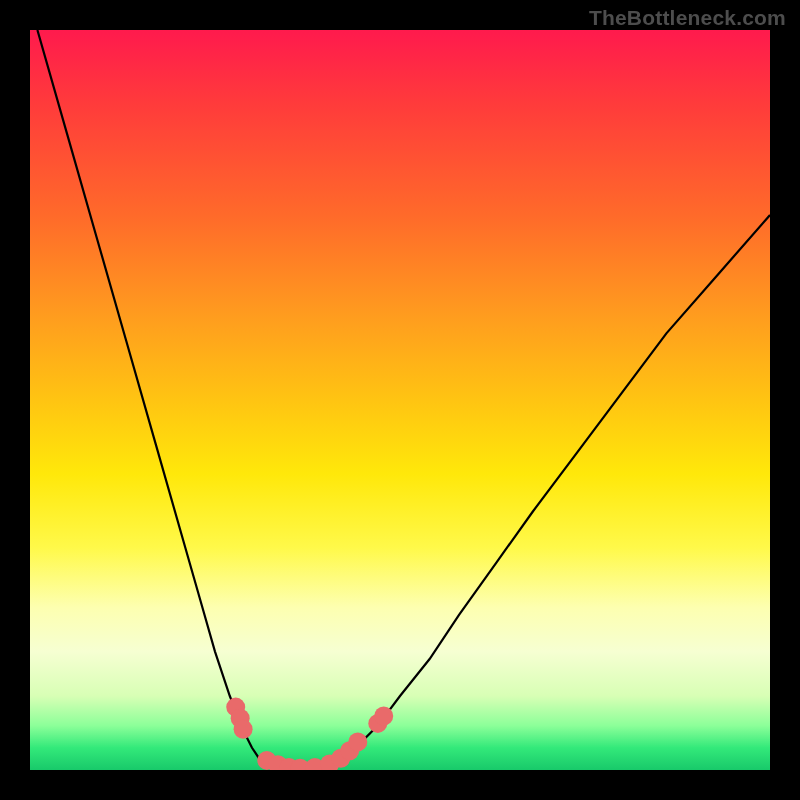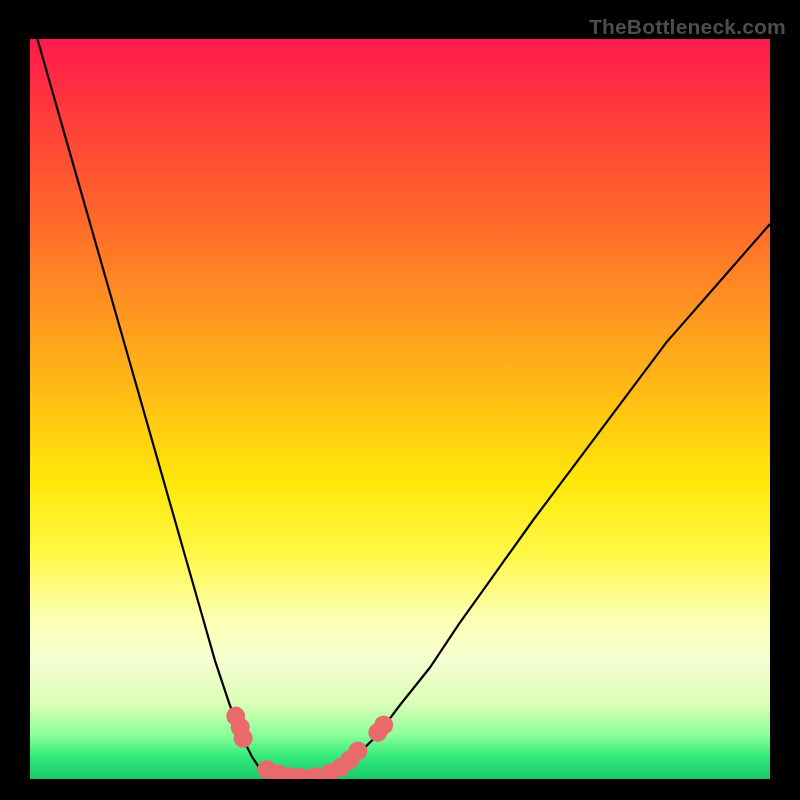--- a/index.html
+++ b/index.html
@@ -1,16 +1,16 @@
 <!DOCTYPE html>
 <html><head>
 <meta charset="utf-8">
 <style>
   html,body{margin:0;padding:0;width:800px;height:800px;background:#000;overflow:hidden}
-  .frame{position:absolute;left:0;top:9px;width:800px;height:649px;background:#000}
+  .frame{position:absolute;left:0;top:0;width:800px;height:649px;background:#000}
   .plot{position:absolute;left:30px;top:30px;width:740px;height:740px;overflow:hidden}
   .gradient{position:absolute;left:0;top:0;width:740px;height:740px;
     background:linear-gradient(to bottom,
       #ff1a4d 0%,
       #ff3b3b 10%,
       #ff6a2a 25%,
       #ff9a1f 38%,
       #ffc412 50%,
       #ffe80a 60%,
       #fff94a 70%,

